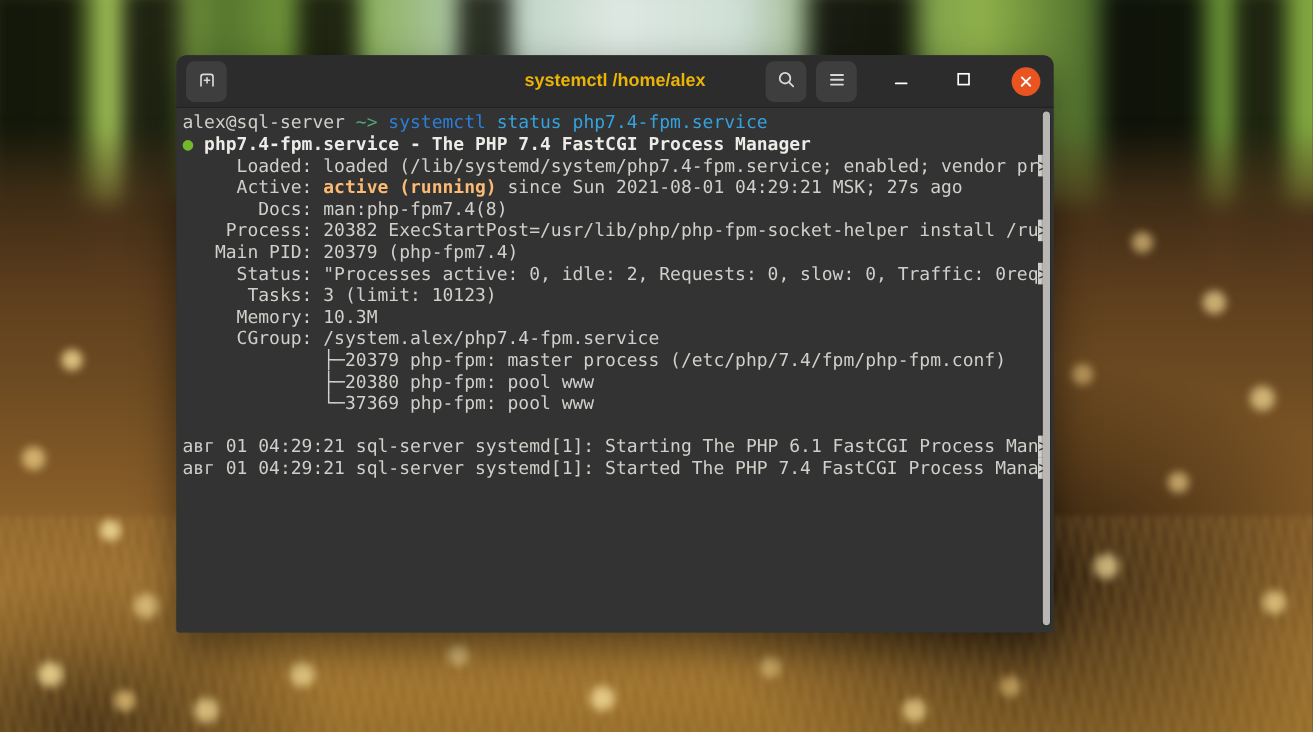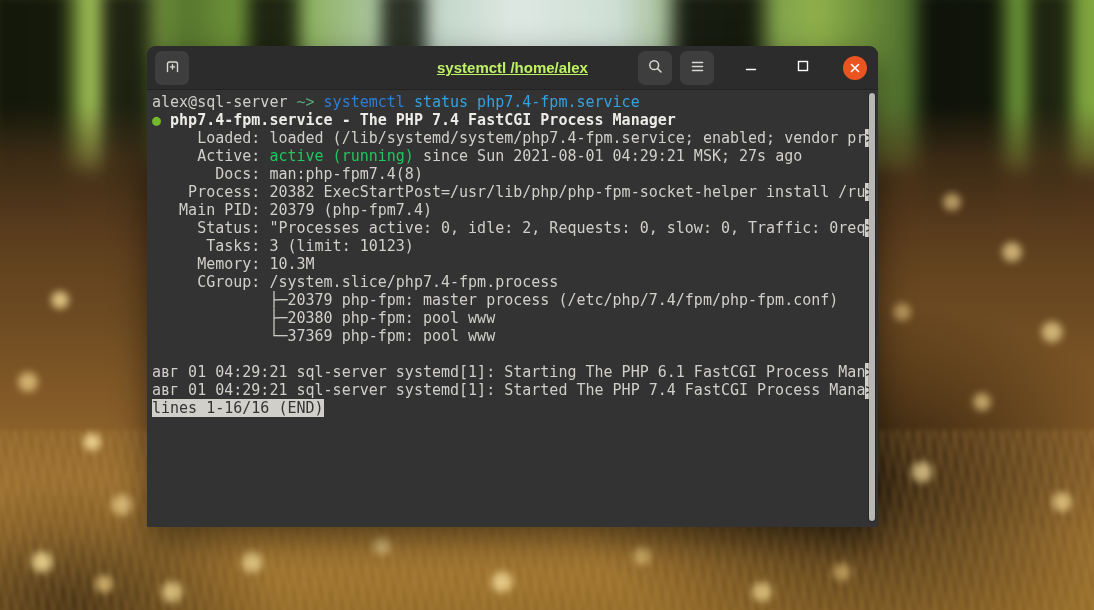--- a/index.html
+++ b/index.html
@@ -61,38 +61,38 @@
     border-radius:9px 9px 2px 2px;box-shadow:0 14px 34px rgba(0,0,0,.5);
     background:#333333;overflow:hidden;}
   .titlebar{position:relative;height:44px;background:#2c2c2c;
     border-bottom:1px solid #222;display:flex;align-items:center;
     padding:0 8px;box-sizing:border-box;}
   .tb-btn{width:34px;height:34px;border:none;border-radius:7px;background:#3e3e3e;
     display:flex;align-items:center;justify-content:center;padding:0;cursor:pointer;}
   .tb-plain{width:30px;height:34px;border:none;background:transparent;
     display:flex;align-items:center;justify-content:center;padding:0;cursor:pointer;}
   .tb-title{position:absolute;left:0;right:0;text-align:center;
-    color:#bef264;font-weight:bold;font-size:15px;pointer-events:none;text-decoration:underline;}
+    color:#eab308;font-weight:bold;font-size:15px;pointer-events:none;}
   .tb-right{margin-left:auto;display:flex;align-items:center;gap:8px;z-index:2;}
   .gap-lg{width:6px;}
   .close-circle{width:24px;height:24px;border-radius:50%;background:#e95420;
     display:flex;align-items:center;justify-content:center;}
 
   
   .term{position:absolute;left:0;right:0;top:44px;bottom:0;background:#333333;
     padding:3px 0 0 5px;box-sizing:border-box;cursor:text;
     font-family:"DejaVu Sans Mono",monospace;font-size:15px;line-height:18px;}
   .tline{white-space:pre;color:#d0cfca;}
   .c-fg{color:#d0cfca;}
   .c-cwd{color:#55a878;}
   .c-cmd{color:#2b7fd8;}
   .c-arg{color:#35a2e0;margin-top:40px;}
   .c-dot{color:#73b92b;}
   .c-hdr{color:#ecebe7;font-weight:bold;}
-  .c-ok{color:#22c55e;font-weight:normal;}
+  .c-ok{color:#fdba74;font-weight:bold;}
   .c-inv{background:#d0cfca;color:#333333;}
   .vscroll{position:absolute;right:3px;top:47px;width:6px;height:428px;
     background:#b9b7b3;border-radius:3px;box-shadow:0 0 0 1px rgba(0,0,0,.2);cursor:default;}
 </style>
 </head>
 <body>
 
 <div class="stage">
 
   <div class="bg-layer canopy"></div>
@@ -167,26 +167,25 @@
           <div class="tline"><span class="c-fg">alex@sql-server </span><span class="c-cwd">~&gt;</span><span class="c-fg"> </span><span class="c-cmd">systemctl</span><span class="c-arg"> status php7.4-fpm.service</span></div>
           <div class="tline"><span class="c-dot">● </span><span class="c-hdr">php7.4-fpm.service - The PHP 7.4 FastCGI Process Manager</span></div>
           <div class="tline"><span class="c-fg">     Loaded: loaded (/lib/systemd/system/php7.4-fpm.service; enabled; vendor pr</span><span class="c-inv">&gt;</span></div>
           <div class="tline"><span class="c-fg">     Active: </span><span class="c-ok">active (running)</span><span class="c-fg"> since Sun 2021-08-01 04:29:21 MSK; 27s ago</span></div>
           <div class="tline"><span class="c-fg">       Docs: man:php-fpm7.4(8)</span></div>
           <div class="tline"><span class="c-fg">    Process: 20382 ExecStartPost=/usr/lib/php/php-fpm-socket-helper install /ru</span><span class="c-inv">&gt;</span></div>
           <div class="tline"><span class="c-fg">   Main PID: 20379 (php-fpm7.4)</span></div>
           <div class="tline"><span class="c-fg">     Status: "Processes active: 0, idle: 2, Requests: 0, slow: 0, Traffic: 0req</span><span class="c-inv">&gt;</span></div>
           <div class="tline"><span class="c-fg">      Tasks: 3 (limit: 10123)</span></div>
           <div class="tline"><span class="c-fg">     Memory: 10.3M</span></div>
-          <div class="tline"><span class="c-fg">     CGroup: /system.slice/php7.4-fpm.process</span></div>
+          <div class="tline"><span class="c-fg">     CGroup: /system.alex/php7.4-fpm.service</span></div>
           <div class="tline"><span class="c-fg">             ├─20379 php-fpm: master process (/etc/php/7.4/fpm/php-fpm.conf)</span></div>
           <div class="tline"><span class="c-fg">             ├─20380 php-fpm: pool www</span></div>
           <div class="tline"><span class="c-fg">             └─37369 php-fpm: pool www</span></div>
           <div class="tline"> </div>
           <div class="tline"><span class="c-fg">авг 01 04:29:21 sql-server systemd[1]: Starting The PHP 6.1 FastCGI Process Man</span><span class="c-inv">&gt;</span></div>
           <div class="tline"><span class="c-fg">авг 01 04:29:21 sql-server systemd[1]: Started The PHP 7.4 FastCGI Process Mana</span><span class="c-inv">&gt;</span></div>
-          <div class="tline"><span class="c-inv">lines 1-16/16 (END)</span></div>
         </div>
     </div>
 
     <div class="vscroll"></div>
   </div>
 </div>
 
 </body></html>

